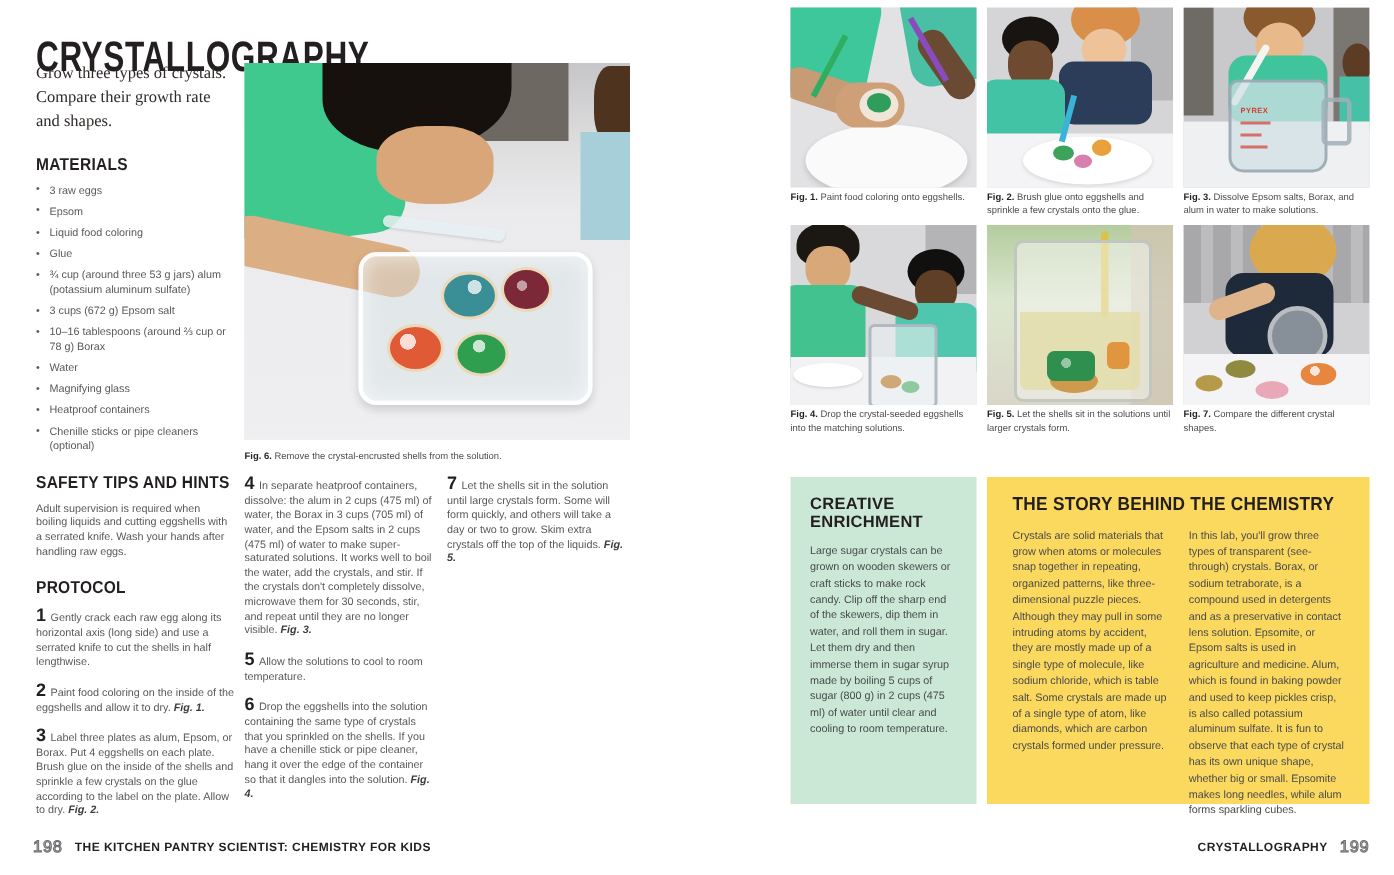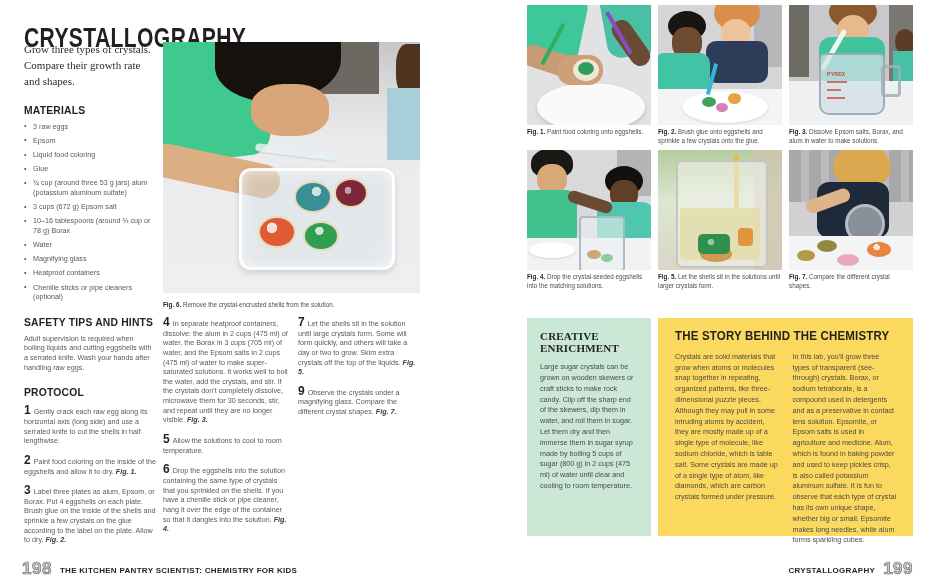--- a/index.html
+++ b/index.html
@@ -39,21 +39,21 @@
   .box-h{font-size:11px;font-weight:800;color:#231f20;line-height:1.1;margin:0 0 8px 0;letter-spacing:0.2px;}
   .box-h.big{font-size:12.5px;white-space:nowrap;transform:scale(0.92,1);transform-origin:left top;}
   .box-body{font-size:7.2px;line-height:1.5;color:#4a4a4c;margin:0;}
   .two-col{display:flex;gap:14px;}
   .two-col>p{flex:1;}
 
   
   .footer{position:absolute;top:559px;font-size:8px;font-weight:700;color:#231f20;letter-spacing:0.3px;}
   .footer-left{left:22px;}
   .footer-right{right:16px;text-align:left;}
-  .pagenum{font-size:17px;font-weight:700;color:#c9c9cb;-webkit-text-stroke:0.7px #6d6e71;
+  .pagenum{font-size:11px;font-weight:400;color:#c9c9cb;-webkit-text-stroke:0.7px #6d6e71;
            letter-spacing:0.5px;vertical-align:-1px;}
   .footer-left .pagenum{margin-right:8px;}
   .footer-right .pagenum{margin-left:8px;}
 </style>
 </head>
 <body>
 
 <div class="spread">
 
   <div>
@@ -105,21 +105,20 @@
     <p class="caption fig6-cap"><b>Fig. 6.</b> <span>Remove the crystal-encrusted shells from the solution.</span></p>
 
     <div class="col-mid">
       <p class="step"><span class="step-num">4</span><span>In separate heatproof containers, dissolve: the alum in 2 cups (475 ml) of water, the Borax in 3 cups (705 ml) of water, and the Epsom salts in 2 cups (475 ml) of water to make super-saturated solutions. It works well to boil the water, add the crystals, and stir. If the crystals don't completely dissolve, microwave them for 30 seconds, stir, and repeat until they are no longer visible.</span> <span class="fig-ref">Fig. 3.</span></p>
       <p class="step"><span class="step-num">5</span><span>Allow the solutions to cool to room temperature.</span> <span class="fig-ref"></span></p>
       <p class="step"><span class="step-num">6</span><span>Drop the eggshells into the solution containing the same type of crystals that you sprinkled on the shells. If you have a chenille stick or pipe cleaner, hang it over the edge of the container so that it dangles into the solution.</span> <span class="fig-ref">Fig. 4.</span></p>
     </div>
 
     <div class="col-right">
       <p class="step"><span class="step-num">7</span><span>Let the shells sit in the solution until large crystals form. Some will form quickly, and others will take a day or two to grow. Skim extra crystals off the top of the liquids.</span> <span class="fig-ref">Fig. 5.</span></p>
-      <p class="step"><span class="step-num">9</span><span>Observe the crystals under a magnifying glass. Compare the different crystal shapes.</span> <span class="fig-ref">Fig. 7.</span></p>
     </div>
 
     <div class="footer footer-left">
       <span class="pagenum">198</span><span>THE KITCHEN PANTRY SCIENTIST: CHEMISTRY FOR KIDS</span>
     </div>
   </div>
 
   <div>
 
     <figure style="left:527px;top:5px;width:124px;">
@@ -226,21 +225,21 @@
         <i style="left:-5px;top:86px;width:134px;height:38px;background:#f4f4f6;"></i>
         <i style="left:28px;top:90px;width:20px;height:12px;background:#8f8a3f;border-radius:50%;"></i>
         <i style="left:78px;top:92px;width:24px;height:15px;background:radial-gradient(circle at 40% 35%,rgba(255,255,255,0.8) 0 18%,transparent 19%),#e8863f;border-radius:50%;"></i>
         <i style="left:48px;top:104px;width:22px;height:12px;background:#e8a8b8;border-radius:50%;"></i>
         <i style="left:8px;top:100px;width:18px;height:11px;background:#b59a4a;border-radius:50%;"></i>
       </div>
       <figcaption class="caption"><b>Fig. 7.</b> <span>Compare the different crystal shapes.</span></figcaption>
     </figure>
 
     <div class="box box-mint">
-      <h3 class="box-h" style="width:70px;font-family:Liberation Serif, serif;">CREATIVE ENRICHMENT</h3>
+      <h3 class="box-h" style="width:70px;">CREATIVE ENRICHMENT</h3>
       <p class="box-body">Large sugar crystals can be grown on wooden skewers or craft sticks to make rock candy. Clip off the sharp end of the skewers, dip them in water, and roll them in sugar. Let them dry and then immerse them in sugar syrup made by boiling 5 cups of sugar (800 g) in 2 cups (475 ml) of water until clear and cooling to room temperature.</p>
     </div>
 
     <div class="box box-yellow">
       <h3 class="box-h big">THE STORY BEHIND THE CHEMISTRY</h3>
       <div class="two-col">
         <p class="box-body">Crystals are solid materials that grow when atoms or molecules snap together in repeating, organized patterns, like three-dimensional puzzle pieces. Although they may pull in some intruding atoms by accident, they are mostly made up of a single type of molecule, like sodium chloride, which is table salt. Some crystals are made up of a single type of atom, like diamonds, which are carbon crystals formed under pressure.</p>
         <p class="box-body">In this lab, you'll grow three types of transparent (see-through) crystals. Borax, or sodium tetraborate, is a compound used in detergents and as a preservative in contact lens solution. Epsomite, or Epsom salts is used in agriculture and medicine. Alum, which is found in baking powder and used to keep pickles crisp, is also called potassium aluminum sulfate. It is fun to observe that each type of crystal has its own unique shape, whether big or small. Epsomite makes long needles, while alum forms sparkling cubes.</p>
       </div>
     </div>

